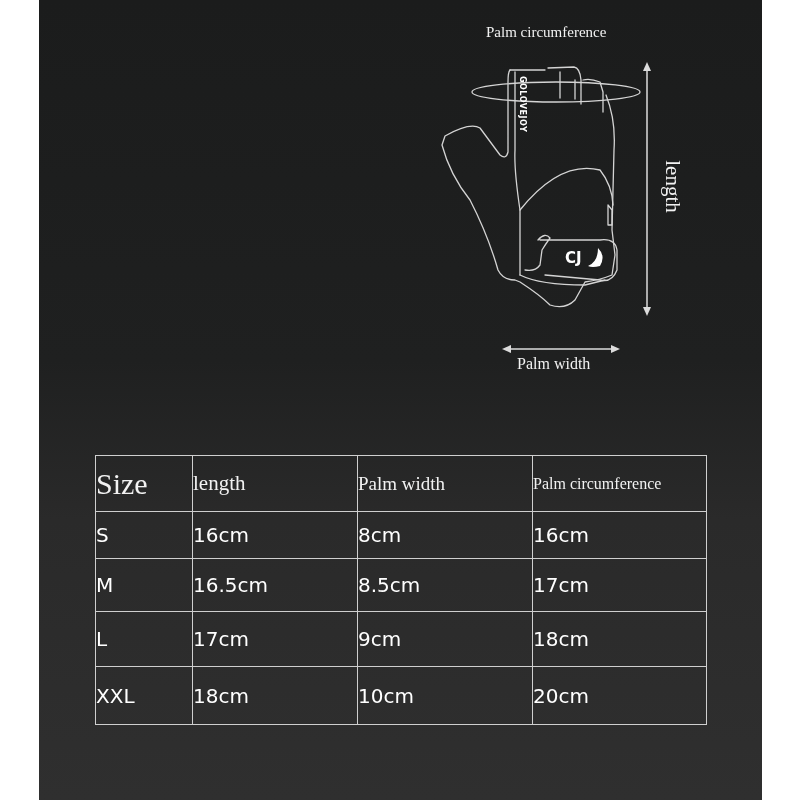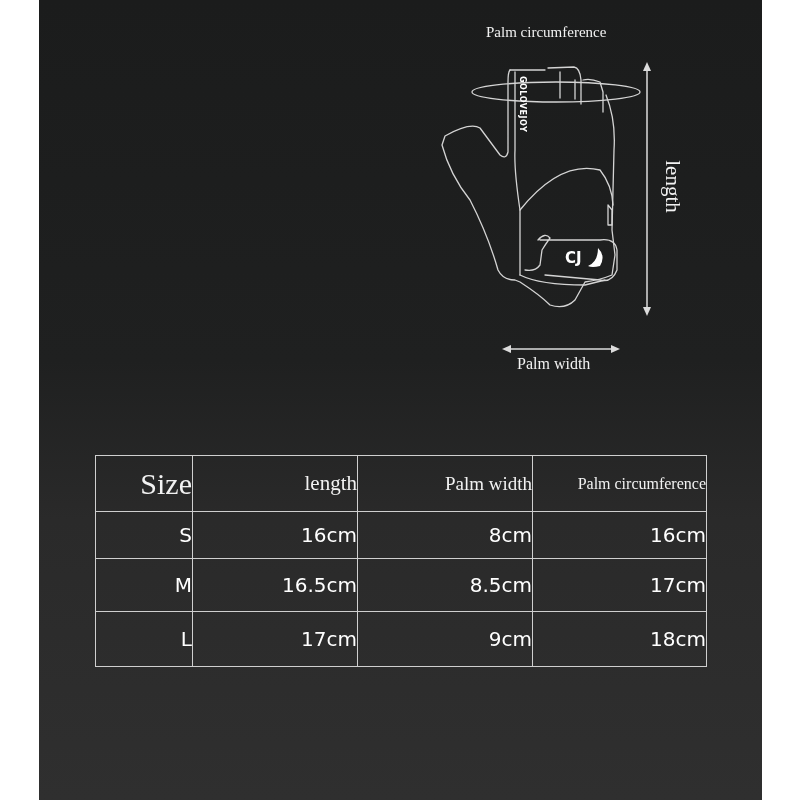--- a/index.html
+++ b/index.html
@@ -19,21 +19,21 @@
     position: absolute; left: 632px; top: 174px; font-size: 21px;
     transform: rotate(90deg); transform-origin: center center;
     width: 80px; text-align: center;
   }
   svg.glove { position: absolute; left: 0; top: 0; }
   table.size-table {
     position: absolute; left: 95px; top: 455px;
     border-collapse: collapse; table-layout: fixed;
   }
   table.size-table td {
-    border: 1.5px solid #cfcfcf; text-align: right; vertical-align: middle; padding: 0;
+    border: 1.5px solid #cfcfcf; text-align: left; vertical-align: middle; padding: 0;
   }
   td.h-size { font-size: 30px; }
   td.h-length { font-size: 21px; }
   td.h-width { font-size: 19px; }
   td.h-circ { font-size: 16px; }
   td.cell { font-size: 20px; }
 </style>
 </head>
 <body>
 
@@ -104,14 +104,20 @@
     <td class="sans cell">16.5cm</td>
     <td class="sans cell">8.5cm</td>
     <td class="sans cell">17cm</td>
   </tr>
   <tr style="height:55px">
     <td class="sans cell">L</td>
     <td class="sans cell">17cm</td>
     <td class="sans cell">9cm</td>
     <td class="sans cell">18cm</td>
   </tr>
+  <tr style="height:58px">
+    <td class="sans cell">XXL</td>
+    <td class="sans cell">18cm</td>
+    <td class="sans cell">10cm</td>
+    <td class="sans cell">20cm</td>
+  </tr>
 </tbody>
   </table>
 
 </body></html>

